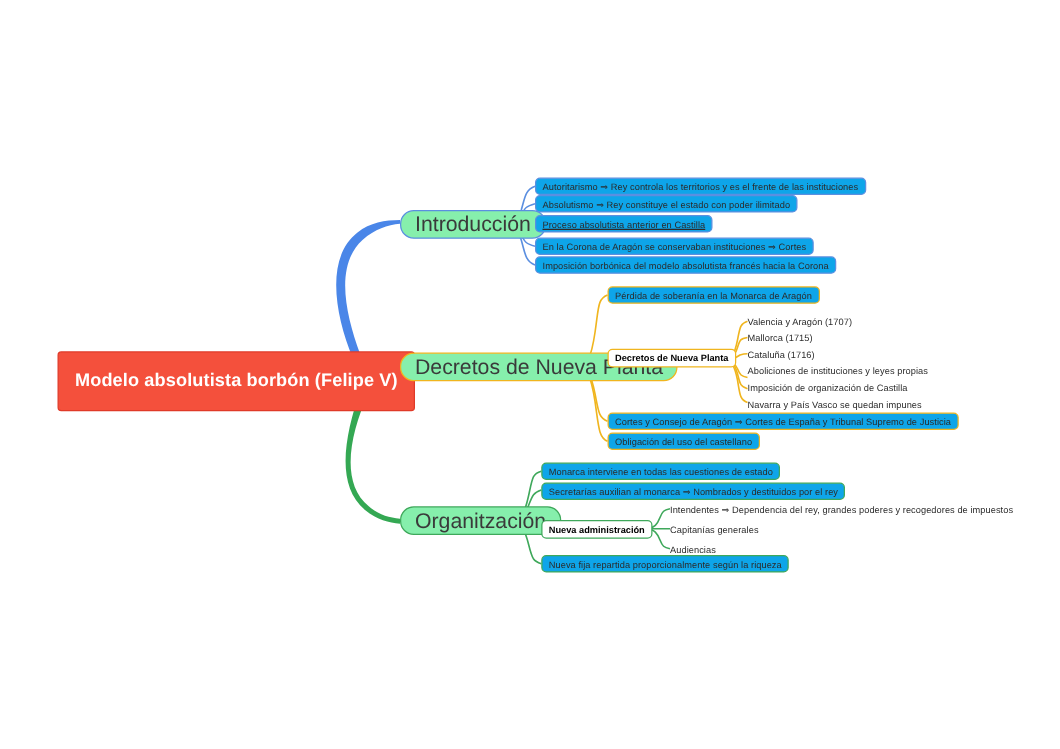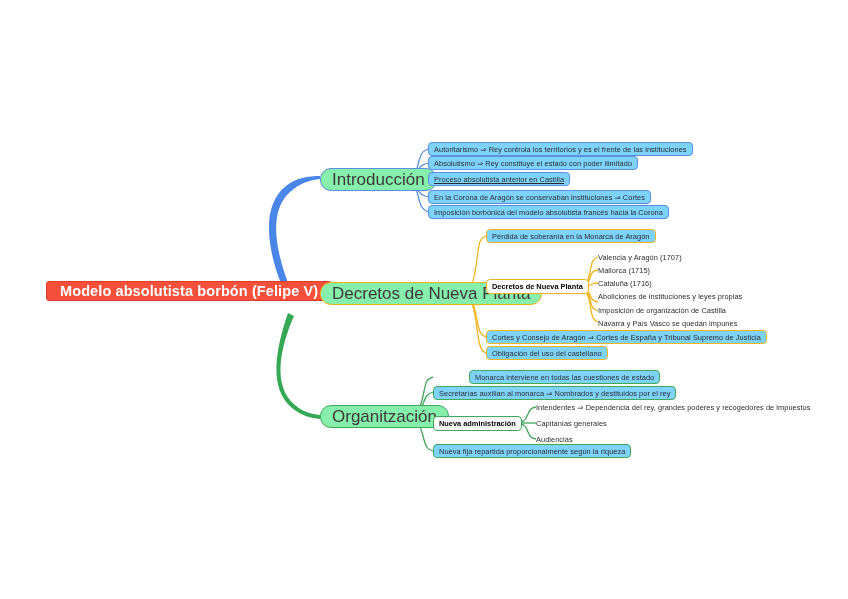--- a/index.html
+++ b/index.html
@@ -39,21 +39,21 @@
   
   .root-node {
     background: #F4503C;
     border: 1px solid #E03A28;
     border-radius: 3px;
     color: #ffffff;
     font-size: 14.5px;
     font-weight: bold;
     letter-spacing: 0.1px;
     padding: 0 13px;
-    height: 20px;
+    height: 48px;
     left: 46px;
     top: 281px;
     box-shadow: 0 0 0 0 rgba(0,0,0,0);
   }
   
   .branch-node {
     border-radius: 11px;
     background: #86efac;
     font-size: 17px;
     color: #3a3a3a;
@@ -62,21 +62,21 @@
     border-width: 1.4px;
     border-style: solid;
   }
   .branch-blue   { border-color: #5B8FE0; }
   .branch-yellow { border-color: #F0B51E; }
   .branch-green  { border-color: #3FA85B; align-items: center; }
 
   
   .leaf-node {
     border-radius: 4px;
-    background: #7dd3fc;
+    background: #0ea5e9;
     font-size: 7.4px;
     color: #2b2b2b;
     height: 14px;
     padding: 0 5px;
     border-width: 1px;
     border-style: solid;
     letter-spacing: 0.05px;
   }
   .leaf-blue   { border-color: #5B8FE0; }
   .leaf-yellow { border-color: #F0B51E; }
@@ -220,21 +220,21 @@
     <span>Cortes y Consejo de Aragón ⇒ Cortes de España y Tribunal Supremo de Justicia</span>
   </div>
   <div class="node leaf-node leaf-yellow" style="left:486px; top:346px;">
     <span>Obligación del uso del castellano</span>
   </div>
 
   <div class="node branch-node branch-green" style="left:320px; top:405px;">
     <span>Organitzación</span>
   </div>
 
-  <div class="node leaf-node leaf-green" style="left:433px; top:370px;margin-left:36px;">
+  <div class="node leaf-node leaf-green" style="left:433px; top:370px;">
     <span>Monarca interviene en todas las cuestiones de estado</span>
   </div>
   <div class="node leaf-node leaf-green" style="left:433px; top:386px;">
     <span>Secretarías auxilian al monarca ⇒ Nombrados y destituidos por el rey</span>
   </div>
 
   <div class="node hub-node hub-green" style="left:433px; top:416px;">
     <span>Nueva administración</span>
   </div>
 

